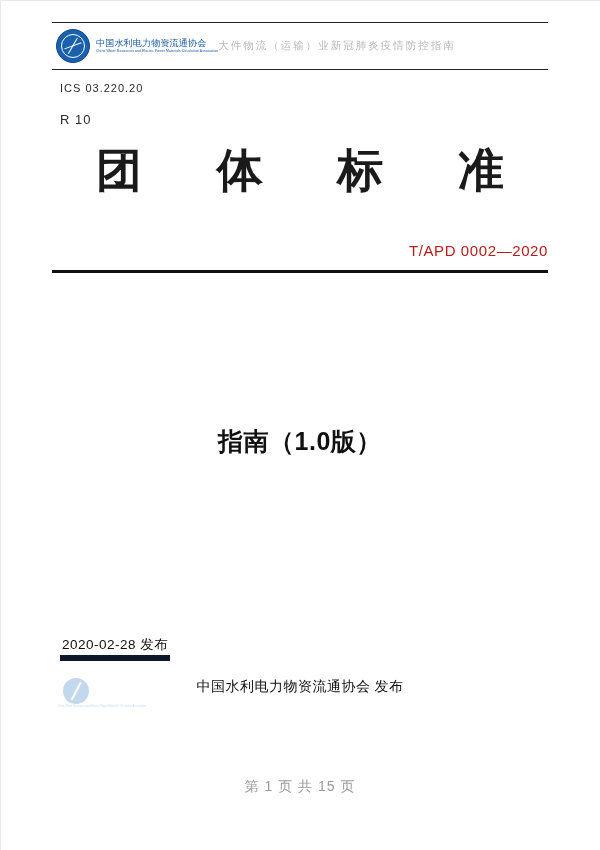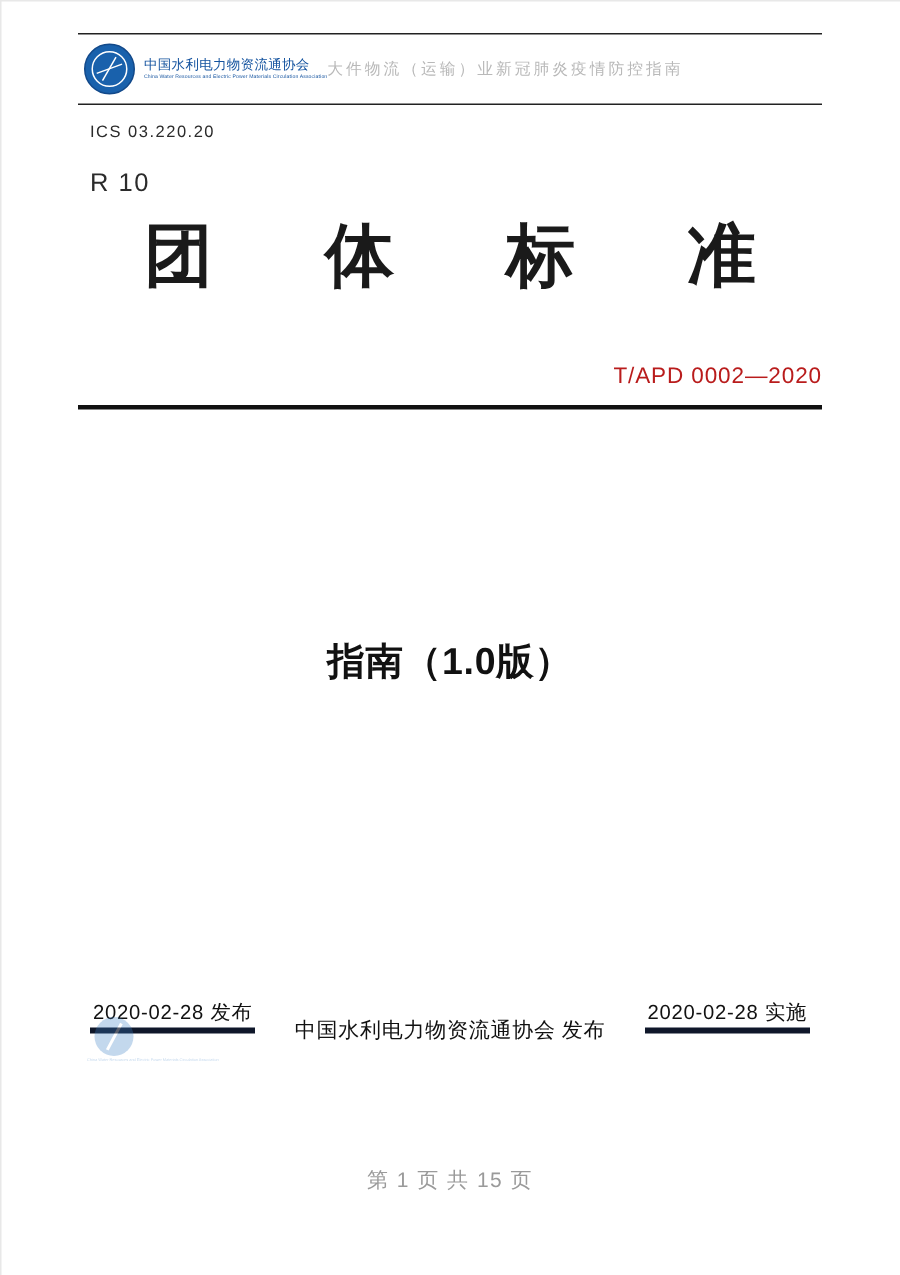--- a/index.html
+++ b/index.html
@@ -116,21 +116,21 @@
     font-family: "Liberation Sans", sans-serif;
     font-size: 11px;
     letter-spacing: 1px;
     color: #2b2b2b;
   }
   .class-line {
     position: absolute;
     left: 60px;
     top: 112px;
     font-family: "Liberation Sans", sans-serif;
-    font-size: 17px;
+    font-size: 13px;
     letter-spacing: 1px;
     color: #2b2b2b;
   }
 
   
   .big-title {
     position: absolute;
     left: 96px;
     top: 140px;
     width: 410px;
@@ -188,24 +188,23 @@
     left: 60px;
     top: 636px;
     width: 480px;
     display: flex;
     justify-content: space-between;
     font-family: "Liberation Sans", sans-serif;
     font-size: 13.5px;
     color: #111111;
   }
   .dates .date-item {
-    border-bottom: 4px solid #0f172a;
+    border-bottom: 6px solid #0f172a;
     padding: 0 2px 1px 2px;
     letter-spacing: 0.5px;
-    margin-top: 30px;
   }
 
   
   .issuer {
     position: absolute;
     left: 60px;
     top: 678px;
     width: 480px;
     text-align: center;
     font-family: "Liberation Serif", serif;
@@ -306,21 +305,20 @@
   <div class="std-number">T/APD 0002—2020</div>
 
   <div class="rule-thick"></div>
 
   <div class="doc-title">
     <span class="l2">指南（1.0版）</span>
   </div>
 
   <div class="dates">
     <div class="date-item">2020-02-28 发布</div>
-    <div class="date-item">2020-02-28 实施</div>
   </div>
 
   <div class="watermark">
     <div class="wm-circle"></div>
     <div class="wm-text">China Water Resources and Electric Power Materials Circulation Association</div>
   </div>
 
   <div class="issuer">中国水利电力物资流通协会  发布</div>
 
   <div class="footer">第 1 页 共 15 页</div>

